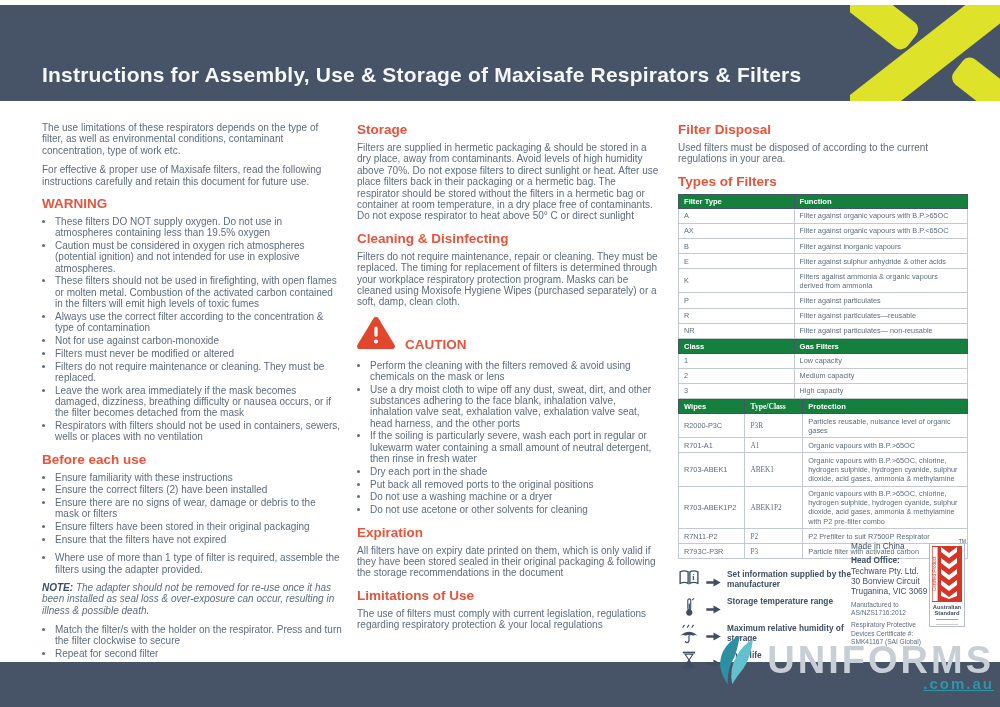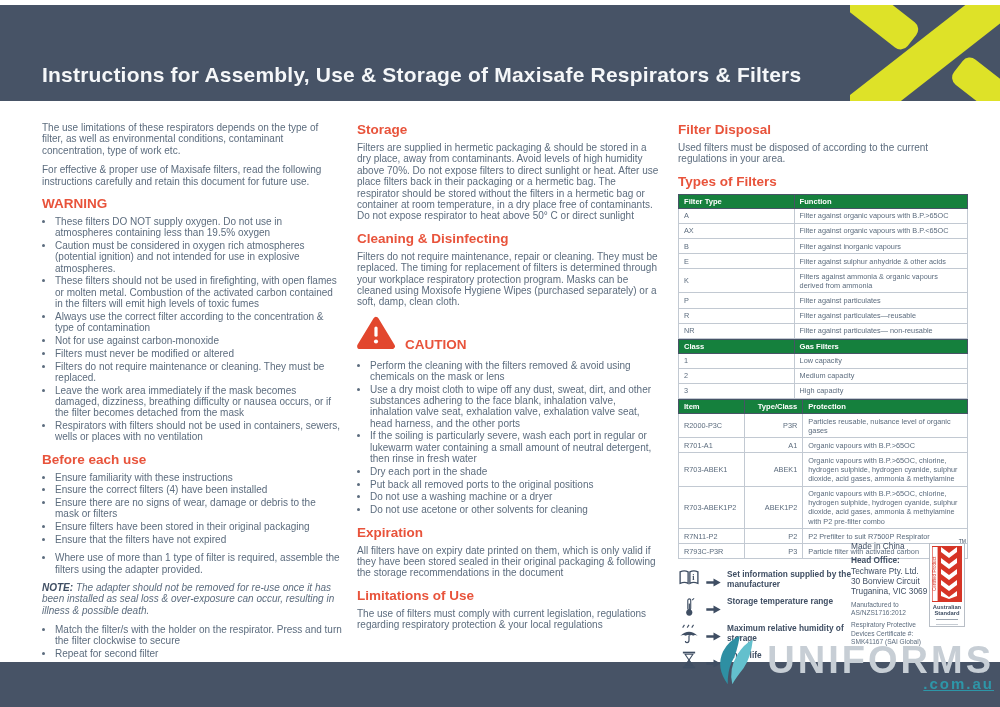--- a/index.html
+++ b/index.html
@@ -25,21 +25,21 @@
   .note{font-size:10px;line-height:1.14;color:#5c6c7e;margin:0 0 7px;font-style:italic;}
   .note b{color:#3f4e63;}
   .caution-head{display:flex;align-items:flex-end;gap:10px;margin:6px 0 6px;}
   .caution-head .cap{color:#e8533b;font-size:13.5px;font-weight:bold;padding-bottom:2px;}
   
   table{border-collapse:collapse;width:100%;margin:0 0 0 0;}
   th{background:#15803d;color:#ffffff;font-size:7.6px;padding:2px 5px;text-align:left;border:1px solid #475366;}
   td{border:1px solid #c2c9d2;font-size:7.3px;color:#5c6c7e;padding:2.5px 5px;line-height:1.25;vertical-align:middle;background:#fff;}
   .t2col td:first-child,.t2col th:first-child{width:40%;}
   .t3col th:nth-child(1),.t3col td:nth-child(1){width:23%;}
-  .t3col th:nth-child(2),.t3col td:nth-child(2){width:20%;text-align:right;}
+  .t3col th:nth-child(2),.t3col td:nth-child(2){width:20%;text-align:left;font-family:Liberation Serif, serif;}
   
   .legend{margin-top:11px;width:176px;}
   .legend-item{display:flex;align-items:flex-start;gap:6px;margin-bottom:6px;}
   .legend-item .ico{width:22px;flex:0 0 22px;display:flex;justify-content:center;}
   .legend-item .arr{flex:0 0 15px;margin-top:3px;}
   .legend-item .lab{font-size:8.3px;font-weight:bold;color:#3f4e63;line-height:1.15;}
   
   .company{position:absolute;left:851px;top:541px;width:78px;}
   .company .line{font-size:8.3px;color:#3f4e63;line-height:1.25;}
   .company .bold{font-weight:bold;}
@@ -90,21 +90,21 @@
       <li>Not for use against carbon-monoxide</li>
       <li>Filters must never be modified or altered</li>
       <li>Filters do not require maintenance or cleaning. They must be replaced.</li>
       <li>Leave the work area immediately if the mask becomes damaged, dizziness, breathing difficulty or nausea occurs, or if the filter becomes detached from the mask</li>
       <li>Respirators with filters should not be used in containers, sewers, wells or places with no ventilation</li>
     </ul>
 
     <h2>Before each use</h2>
     <ul>
       <li>Ensure familiarity with these instructions</li>
-      <li>Ensure the correct filters (4) have been installed</li>
+      <li>Ensure the correct filters (2) have been installed</li>
       <li>Ensure there are no signs of wear, damage or debris to the mask or filters</li>
       <li>Ensure filters have been stored in their original packaging</li>
       <li>Ensure that the filters have not expired</li>
     </ul>
 
     <ul>
       <li>Where use of more than 1 type of filter is required, assemble the filters using the adapter provided.</li>
     </ul>
     <p class="note"><b>NOTE:</b><span> The adapter should not be removed for re-use once it has been installed as seal loss &amp; over-exposure can occur, resulting in illness &amp; possible death.</span></p>
     <ul>
@@ -211,21 +211,21 @@
       <tr>
             <td>3</td>
             <td>High capacity</td>
           </tr>
     </tbody>
       </table>
 
     <table class="t3col">
       <tbody>
           <tr>
-        <th>Item</th>
+        <th>Wipes</th>
         <th>Type/Class</th>
         <th>Protection</th>
       </tr>
       <tr>
             <td>R2000-P3C</td>
             <td>P3R</td>
             <td>Particles reusable, nuisance level of organic gases</td>
           </tr>
       <tr>
             <td>R701-A1</td>

